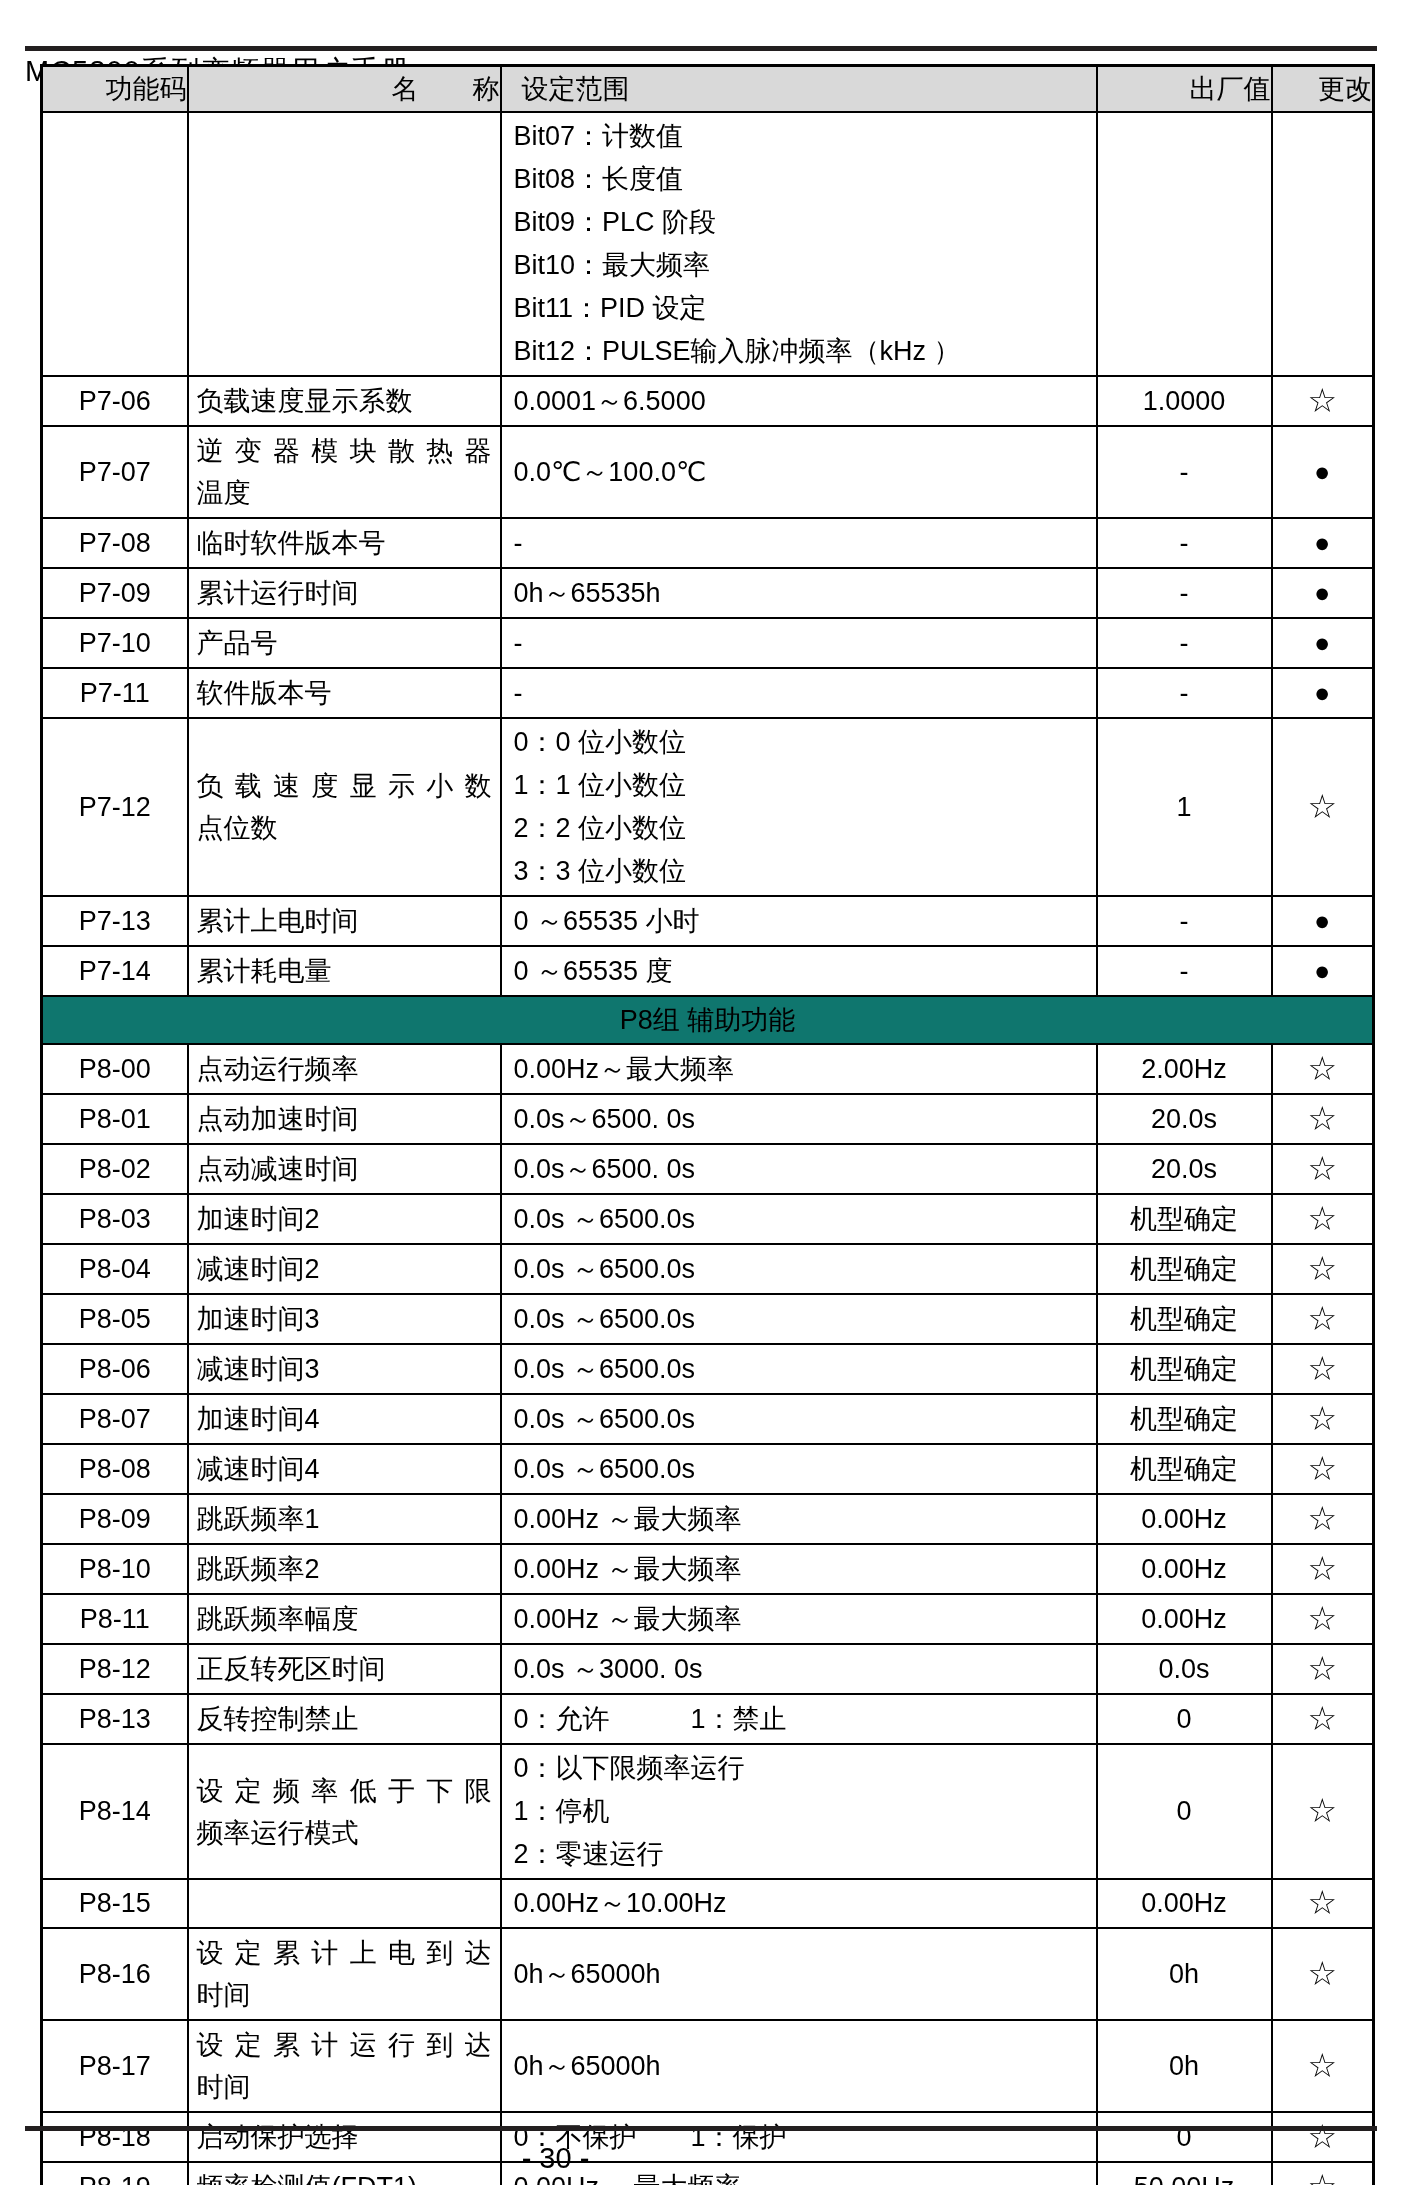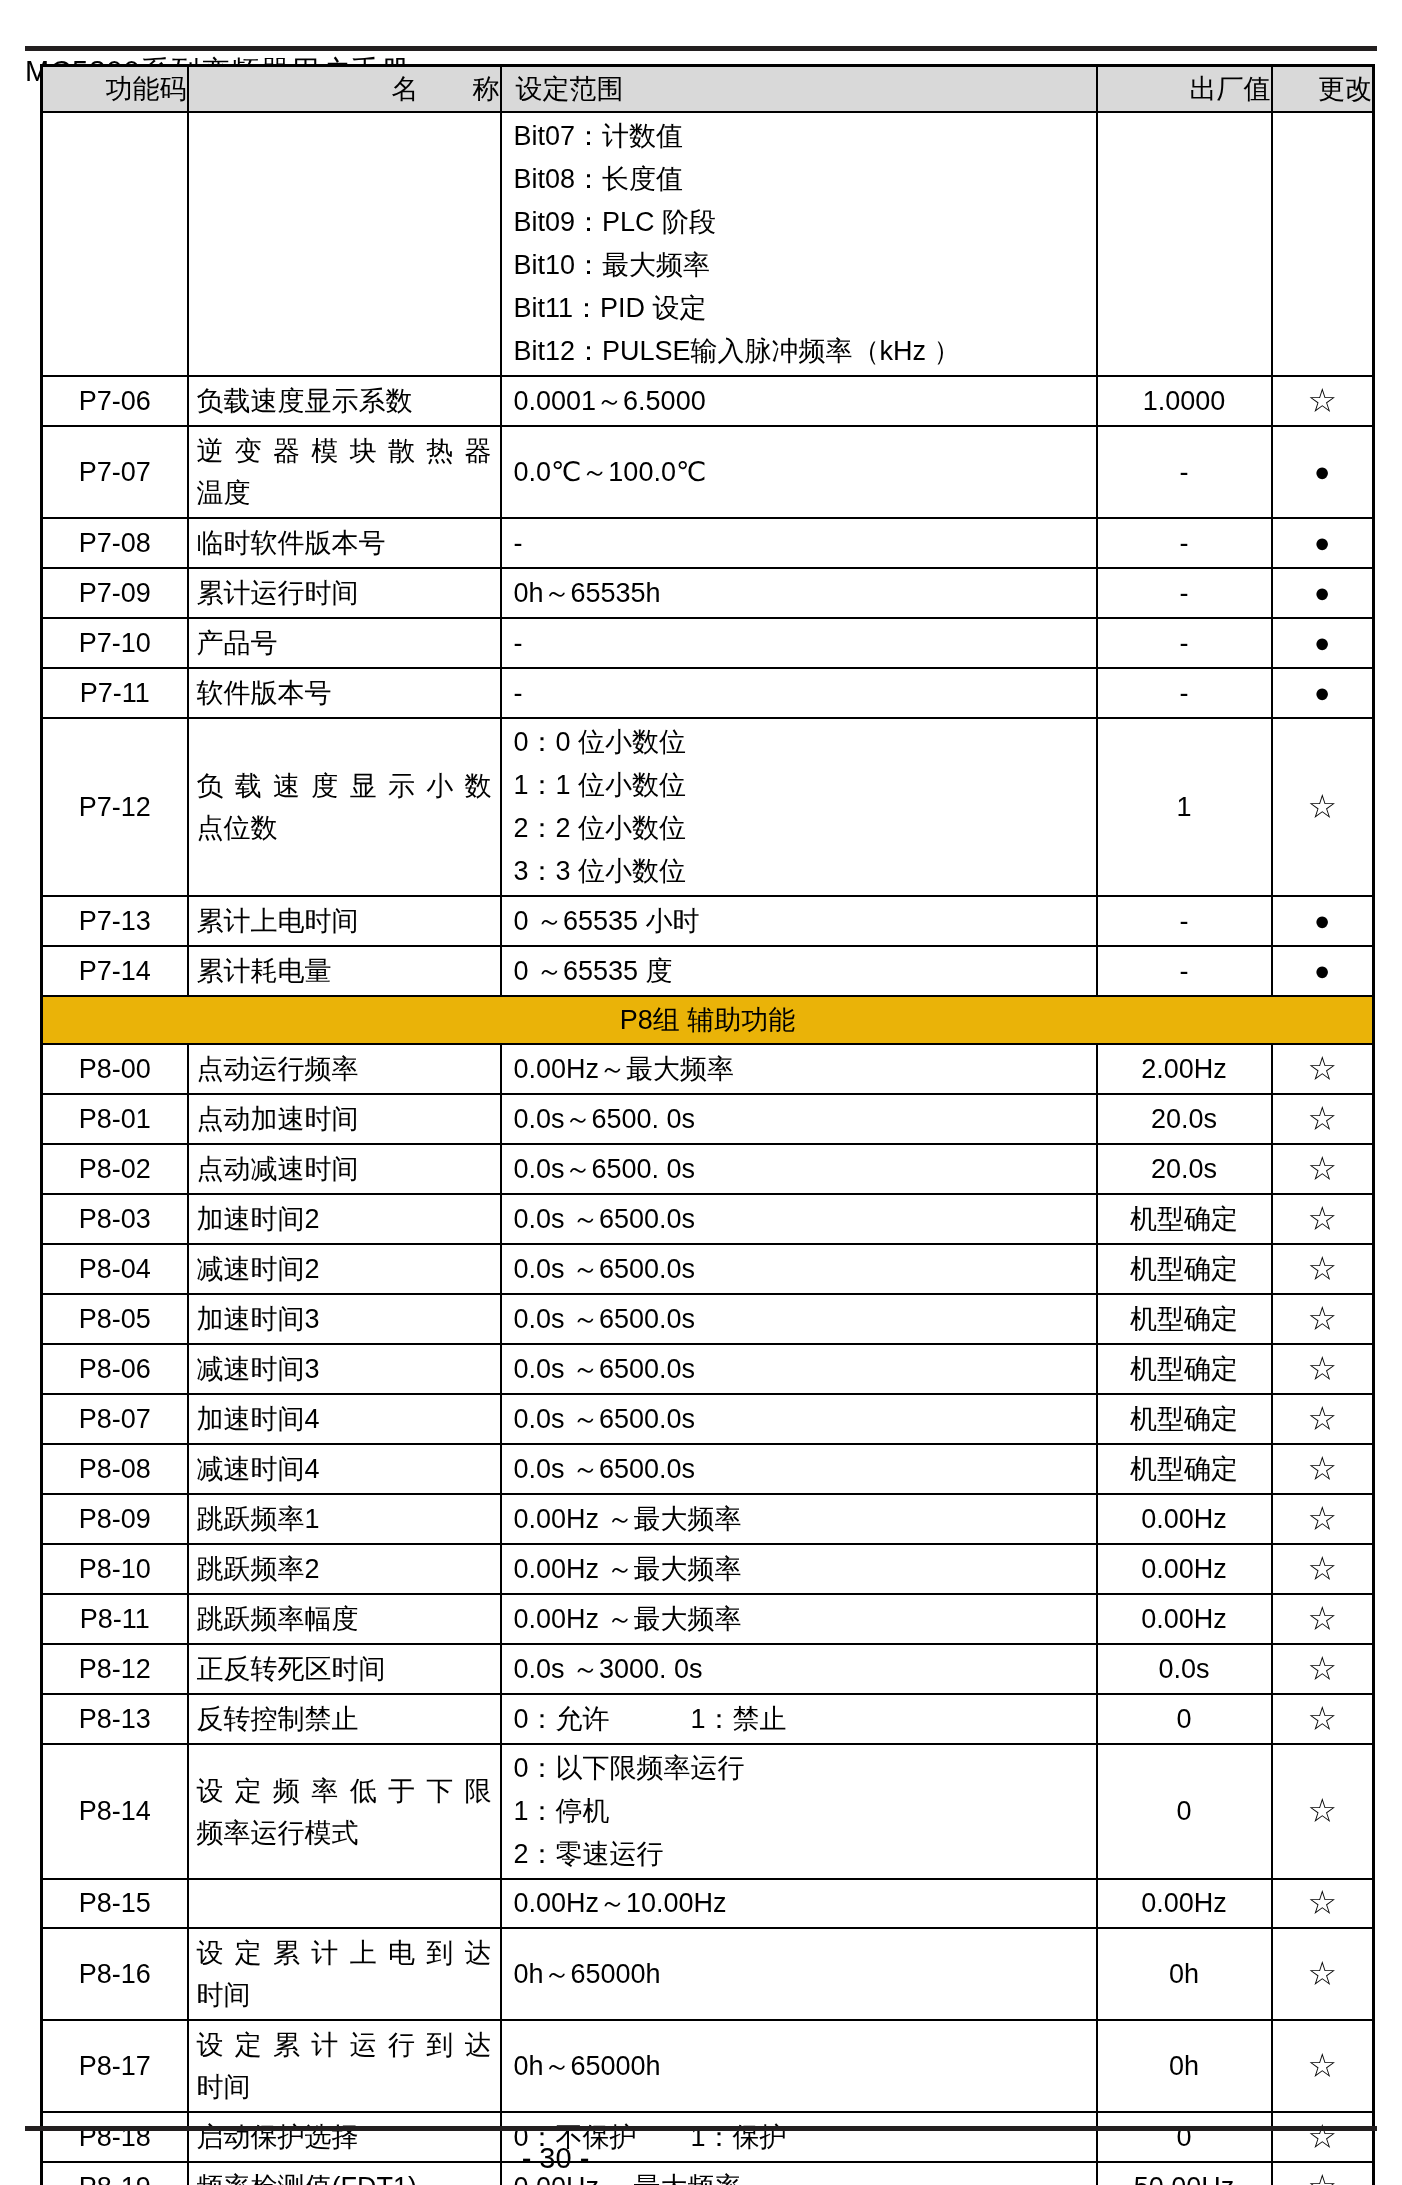--- a/index.html
+++ b/index.html
@@ -4,29 +4,29 @@
 <style>
   html,body{margin:0;padding:0;background:#ffffff;color:#000;
     font-family:"Liberation Sans","DejaVu Sans",sans-serif;}
   .page{position:relative;width:1402px;height:2185px;background:#fff;overflow:hidden;}
   .title{position:absolute;left:25px;top:4px;font-size:29px;letter-spacing:1px;white-space:nowrap;margin-top:48px;}
   .title-rule{position:absolute;left:25px;top:46px;width:1352px;height:5px;background:#231f20;}
   table{position:absolute;left:40px;top:64px;width:1332px;border-collapse:collapse;
     table-layout:fixed;border:3px solid #000;}
   th,td{border:2px solid #000;}
   th{background:#d9d9d9;font-weight:normal;font-size:27px;height:44px;text-align:right;padding:0;}
-  th.range-h{text-align:left;padding-left:14px;}
+  th.range-h{text-align:left;padding-left:20px;}
   td{font-size:27px;vertical-align:middle;padding:2px 0;}
   td.code{text-align:center;}
   td.name{text-align:left;padding:3px 8px;line-height:42px;}
   td.name .jfull{text-align:justify;text-align-last:justify;}
   td.range{text-align:left;padding:2px 6px 2px 12px;line-height:43px;white-space:pre-wrap;border-radius:24px;}
   td.def{text-align:center;}
   td.change{text-align:center;}
-  td.group{background:#eab308;text-align:center;height:42px;font-size:27px;}
+  td.group{background:#0f766e;text-align:center;height:42px;font-size:27px;}
   .star{font-size:33px;line-height:1;}
   .dot{font-size:27px;line-height:1;}
   .footer-rule{position:absolute;left:25px;top:2126px;width:1352px;height:5px;background:#231f20;}
   .page-number{position:absolute;left:0;top:2142px;width:1111px;text-align:center;font-size:29px;}
 </style>
 </head>
 <body>
 
 <div class="page">
   <div class="title">MC5800系列变频器用户手册</div>

